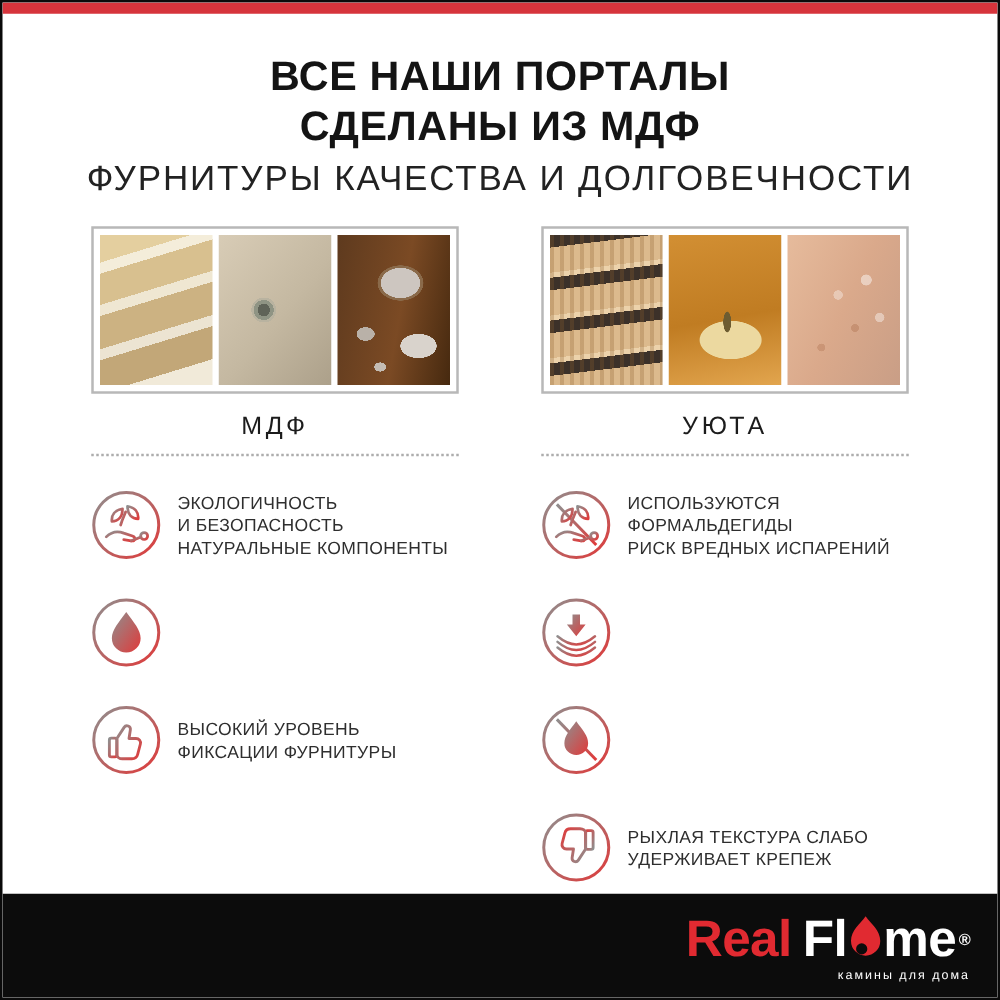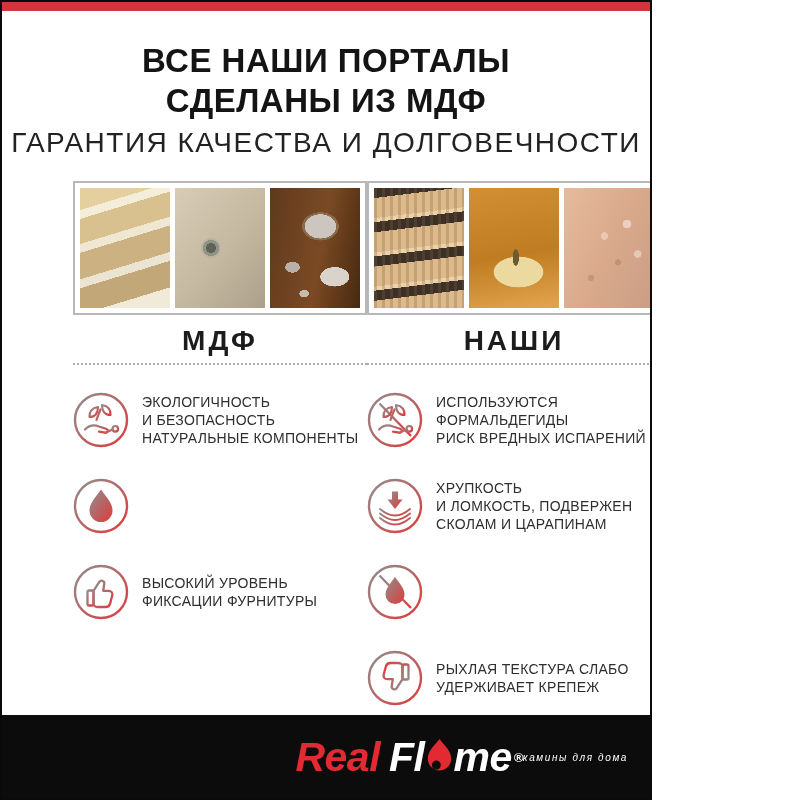--- a/index.html
+++ b/index.html
@@ -1,18 +1,18 @@
 <!DOCTYPE html>
 <html><head>
 <meta charset="utf-8">
 <style>
   html,body{margin:0;padding:0;background:#ffffff;}
   .poster{
     position:relative;
-    width:652px;height:800px;
+    width:800px;height:800px;
     box-sizing:border-box;
     border:2px solid #0a0a0a;
     background:#ffffff;
     overflow:hidden;
     font-family:"Liberation Sans", sans-serif;
   }
   .stripe{height:9px;width:100%;background:#d6343c;}
   .title{
     margin-top:30px;
     text-align:center;
@@ -64,22 +64,22 @@
   .ph-ldsp-bubbles{background:
     radial-gradient(circle 7px at 70% 30%,rgba(255,255,255,.45) 0 60%,transparent 65%),
     radial-gradient(circle 6px at 82% 55%,rgba(255,255,255,.4) 0 60%,transparent 65%),
     radial-gradient(circle 5px at 60% 62%,rgba(160,95,60,.3) 0 60%,transparent 65%),
     radial-gradient(circle 6px at 45% 40%,rgba(255,255,255,.35) 0 60%,transparent 65%),
     radial-gradient(circle 5px at 30% 75%,rgba(160,95,60,.28) 0 60%,transparent 65%),
     linear-gradient(115deg,#e6bb9c,#daa98b 50%,#c99e86);}
   .col-label{
     margin-top:13px;
     text-align:center;
-    font-size:28px;line-height:26px;
-    font-weight:700;letter-spacing:3px;
+    font-size:20px;line-height:26px;
+    font-weight:400;letter-spacing:3px;
     color:#1c1c1c;
   }
   .dotted{margin-top:9px;border-top:2px dotted #adadad;height:0;}
   .features{margin-top:27px;}
   .feature{display:flex;align-items:center;margin-bottom:30px;}
   .icon-wrap{flex:0 0 56px;width:56px;height:56px;}
   .feature-text{
     margin-left:13px;
     white-space:pre-line;
     font-size:14px;line-height:18px;
@@ -89,42 +89,42 @@
   .footer{
     position:absolute;left:0;right:0;bottom:0;height:83px;
     background:#0c0c0c;
     display:flex;align-items:center;
     padding:0 22px 0 36px;box-sizing:border-box;
   }
   .slogan{
     color:#ffffff;
     font-size:21px;font-weight:800;letter-spacing:.5px;
   }
-  .brand{margin-left:auto;display:flex;flex-direction:row;align-items:center;font-style:italic;}
+  .brand{margin-left:auto;display:flex;flex-direction:column;align-items:flex-end;}
   .wordmark{display:flex;align-items:center;font-size:41px;font-weight:800;letter-spacing:-.5px;line-height:44px;}
   .wordmark .red{color:#e12a31;margin-right:9px;}
   .wordmark .white{color:#ffffff;}
   .wordmark svg{margin:0 1px;display:block;}
   .reg{color:#ffffff;font-size:13px;font-weight:700;align-self:flex-start;margin-top:2px;margin-left:2px;}
   .tagline{
     color:#ffffff;font-size:10px;font-weight:500;
     letter-spacing:1.6px;margin-top:1px;
   }
 </style>
 </head>
 <body>
 
 <div class="poster">
   <div class="stripe"></div>
 
   <div class="title">
     <div>ВСЕ НАШИ ПОРТАЛЫ</div>
     <div>СДЕЛАНЫ ИЗ МДФ</div>
   </div>
-  <div class="subtitle">ГАРАНТИЯ КАЧЕСТВА И ДОЛГОВЕЧНОСТИ</div>
+  <div class="subtitle">ФУРНИТУРЫ КАЧЕСТВА И ДОЛГОВЕЧНОСТИ</div>
 
   <div class="columns">
 
     <div class="col">
       <div class="photo-box">
         <div class="photo ph-mdf-stack"></div>
         <div class="photo ph-mdf-screw"></div>
         <div class="photo ph-mdf-wet"></div>
       </div>
       <div class="col-label">МДФ</div>
@@ -195,21 +195,21 @@
 
       </div>
     </div>
 
     <div class="col">
       <div class="photo-box">
         <div class="photo ph-ldsp-stack"></div>
         <div class="photo ph-ldsp-screw"></div>
         <div class="photo ph-ldsp-bubbles"></div>
       </div>
-      <div class="col-label">НАШИ</div>
+      <div class="col-label">УЮТА</div>
       <div class="dotted"></div>
 
       <div class="features">
 
         <div class="feature">
           <span class="icon-wrap">
             <svg width="56" height="56" viewBox="0 0 56 56">
               <defs>
                   <linearGradient id="g5" x1="0" y1="0" x2="1" y2="1">
                     <stop offset="0" stop-color="#8f8f8f"></stop>
@@ -244,23 +244,20 @@
                 </defs>
               <circle cx="28" cy="28" r="26" fill="none" stroke="url(#g6)" stroke-width="2.4"></circle>
               <g fill="none" stroke="url(#g6)" stroke-width="2" stroke-linecap="round">
                 <path d="M13 31 C19 36 24 37.5 28 37.5 C32 37.5 37 36 43 31"></path>
                 <path d="M13 35.5 C19 40.5 24 42 28 42 C32 42 37 40.5 43 35.5"></path>
                 <path d="M13 40 C19 45 24 46.5 28 46.5 C32 46.5 37 45 43 40"></path>
               </g>
               <path d="M25 13.5 h6 v8 h4.5 L28 31 L20.5 21.5 H25 Z" fill="url(#g6)"></path>
             </svg>
           </span>
-          <div class="feature-text">ХРУПКОСТЬ
-И ЛОМКОСТЬ, ПОДВЕРЖЕН
-СКОЛАМ И ЦАРАПИНАМ</div>
         </div>
 
         <div class="feature">
           <span class="icon-wrap">
             <svg width="56" height="56" viewBox="0 0 56 56">
               <defs>
                   <linearGradient id="g7" x1="0" y1="0" x2="1" y2="1">
                     <stop offset="0" stop-color="#8f8f8f"></stop>
                     <stop offset="1" stop-color="#e03a3a"></stop>
                   </linearGradient>

